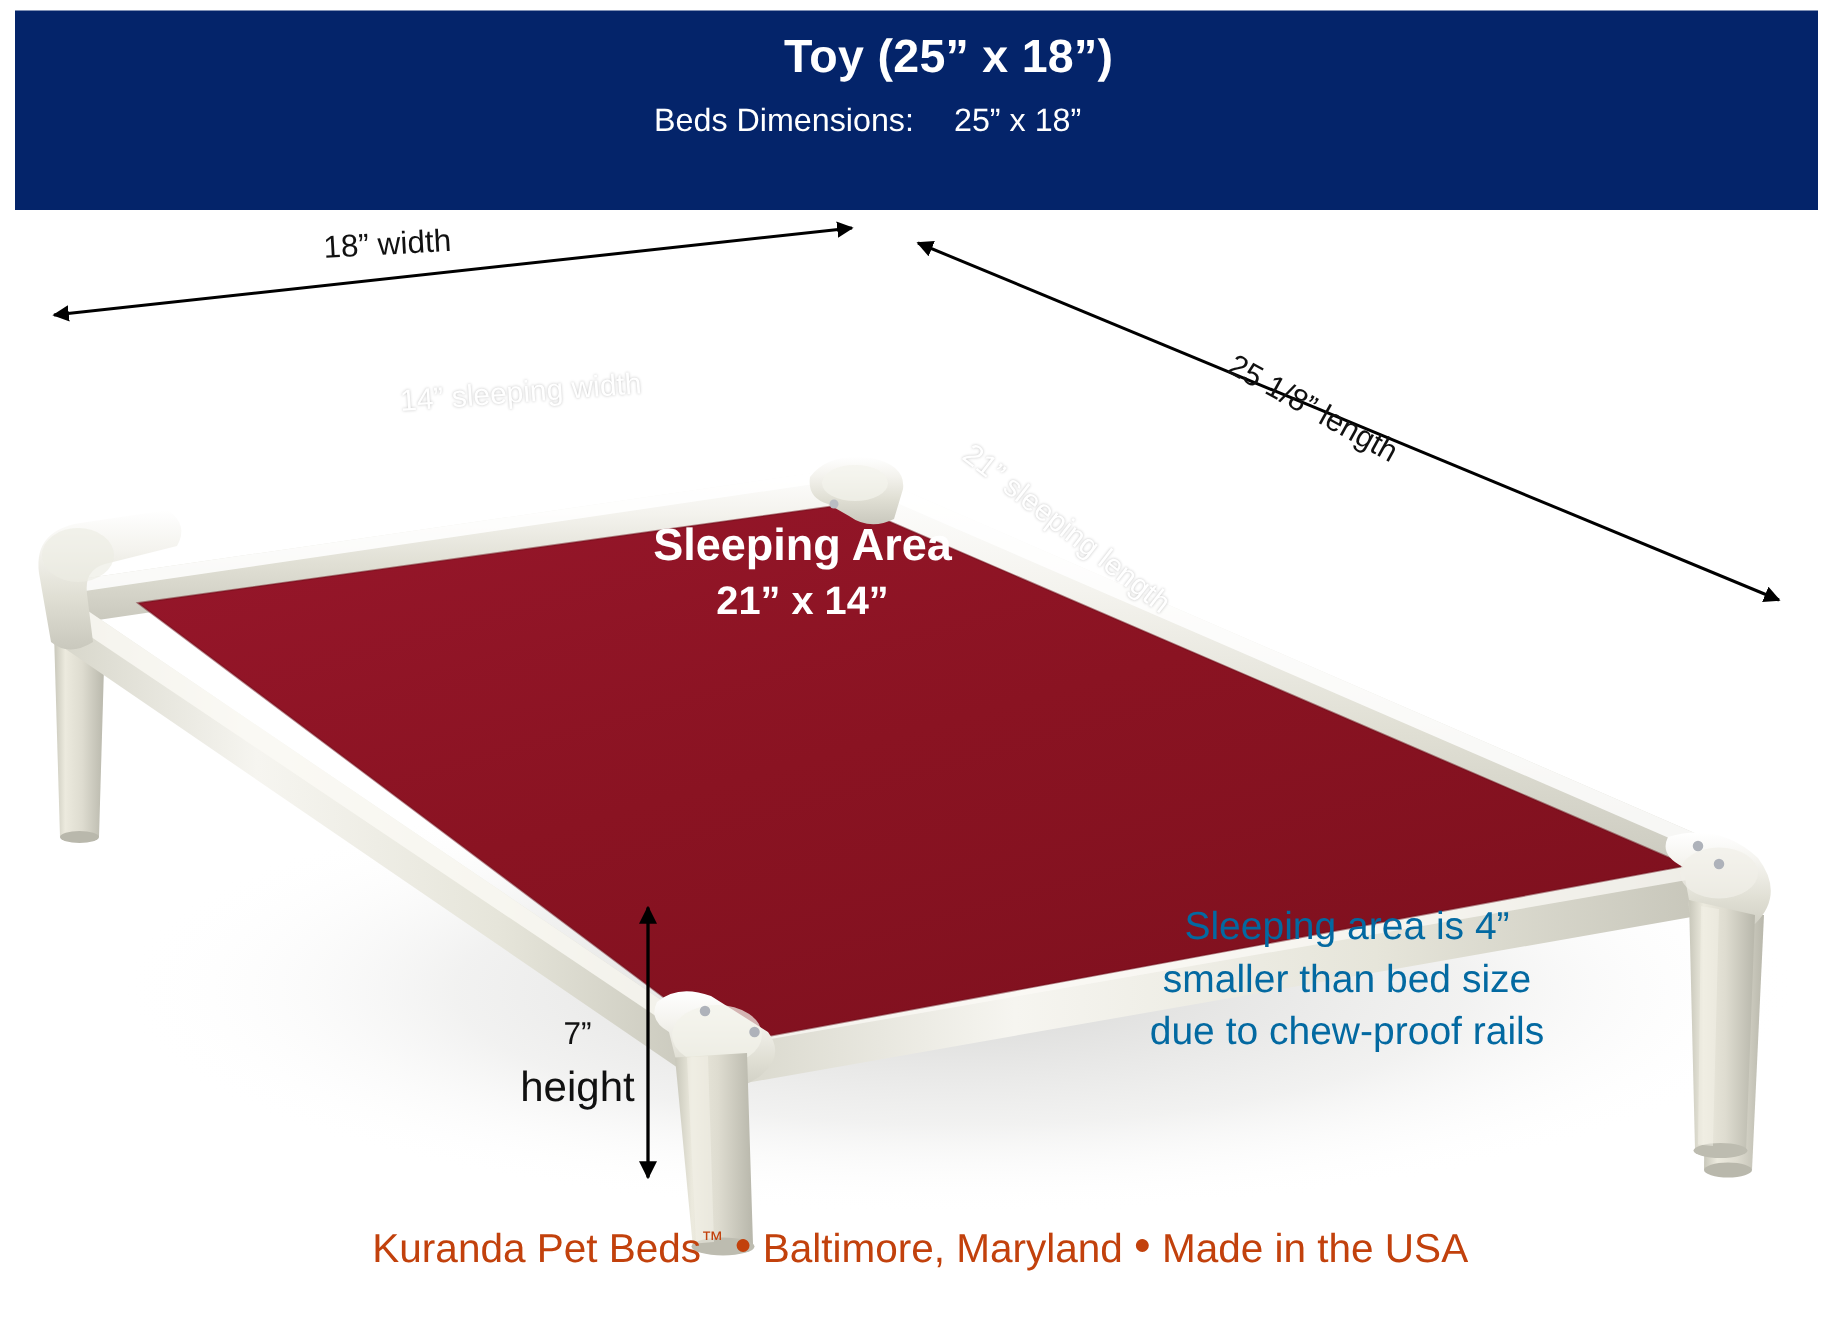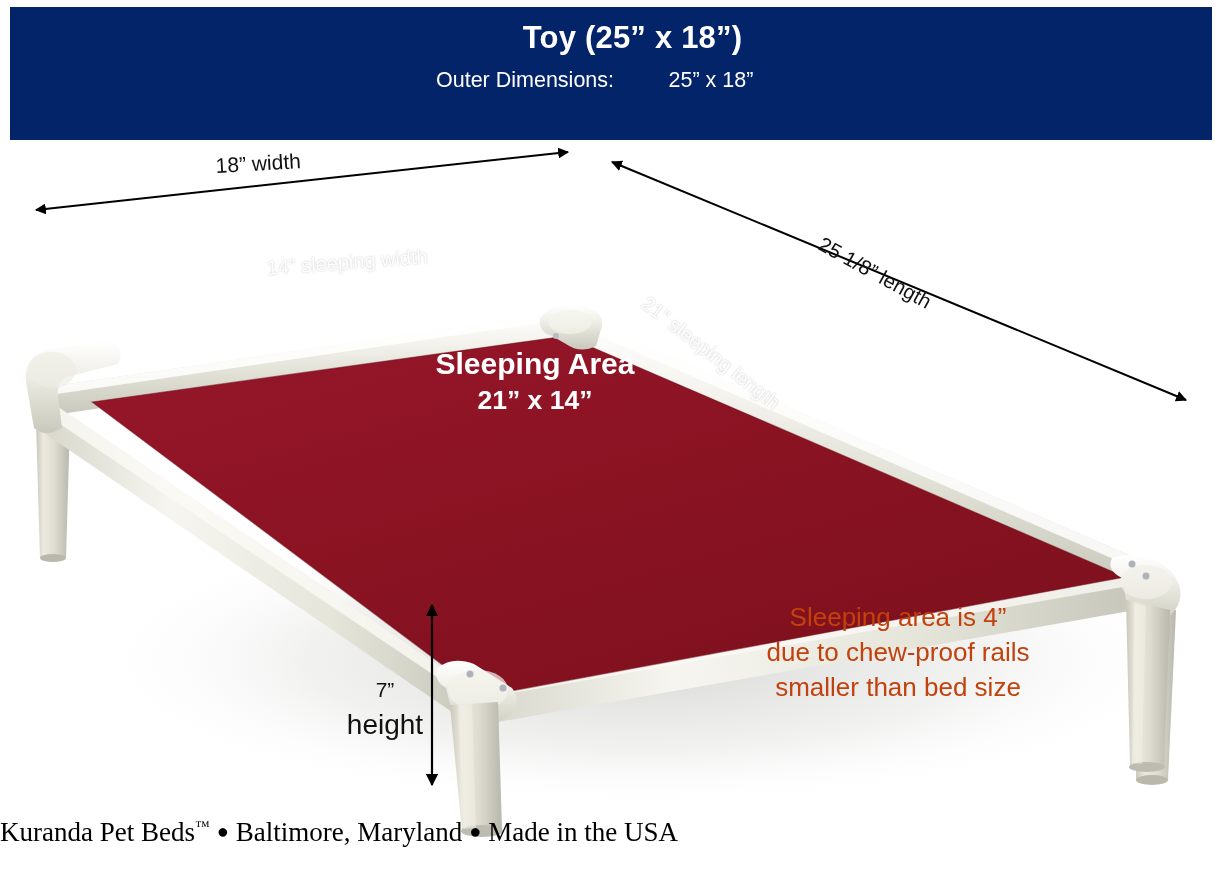--- a/index.html
+++ b/index.html
@@ -56,21 +56,21 @@
   #spec-row-sleeping { top: 93px; }
   .spec-label {
     display: inline-block;
     width: 200px;
     text-align: left;
     vertical-align: top;
   }
   .spec-value {
     display: inline-block;
     width: 150px;
-    text-align: center;
+    text-align: left;
     vertical-align: top;
   }
 
   
   #diagram {
     position: absolute;
     left: 0;
     top: 140px;
     width: 1227px;
     height: 742px;
@@ -159,33 +159,33 @@
   #height-label .h-word { font-size: 28px; color:#111; display:block; }
 
   #note-block {
     position: absolute;
     left: 718px;
     top: 460px;
     width: 360px;
     text-align: center;
     font-size: 26px;
     line-height: 1.34;
-    color: #c2410c;
+    color: #0369a1;
   }
   #note-block .note-line { display: block; white-space: nowrap; }
 
   #footer-credit {
     position: absolute;
     left: 0;
     right: 0;
     top: 677px;
+    text-align: center;
     font-size: 27px;
-    color: #000000;
+    color: #c2410c;
     white-space: nowrap;
-    font-family: Liberation Serif, serif;
   }
   #footer-credit .bullet {
     display: inline-block;
     padding: 0 7px;
     font-size: 20px;
     vertical-align: middle;
     position: relative;
     top: -3px;
   }
   #footer-credit .tm {
@@ -195,21 +195,21 @@
 </style>
 </head>
 <body>
 
 <div id="page">
 
   <div id="header-bar">
     <div id="header-title">Toy (25” x 18”)</div>
 
     <div class="spec-row" id="spec-row-outer">
-      <span class="spec-label">Outer Dimensions:</span><span class="spec-value">25” x 18”</span>
+      <span class="spec-label">Beds Dimensions:</span><span class="spec-value">25” x 18”</span>
     </div>
 
   </div>
 
   <div id="diagram">
 
     <svg id="bed-svg" viewBox="0 0 1227 742">
       <defs>
         <linearGradient id="pvcRail" x1="0" y1="0" x2="0" y2="1">
           <stop offset="0%" stop-color="#ffffff"></stop>
@@ -351,22 +351,22 @@
       <div id="sleeping-area-dims">21” x 14”</div>
     </div>
 
     <div id="height-label">
       <span class="h-num">7”</span>
       <span class="h-word">height</span>
     </div>
 
     <div id="note-block">
       <span class="note-line">Sleeping area is 4”</span>
+      <span class="note-line">smaller than bed size</span>
       <span class="note-line">due to chew-proof rails</span>
-      <span class="note-line">smaller than bed size</span>
     </div>
 
     <div id="footer-credit">
       <span>Kuranda Pet Beds</span><span class="tm">™</span><span class="bullet">●</span><span>Baltimore, Maryland</span><span class="bullet">●</span><span>Made in the USA</span>
     </div>
 
   </div>
 </div>
 
 </body></html>

